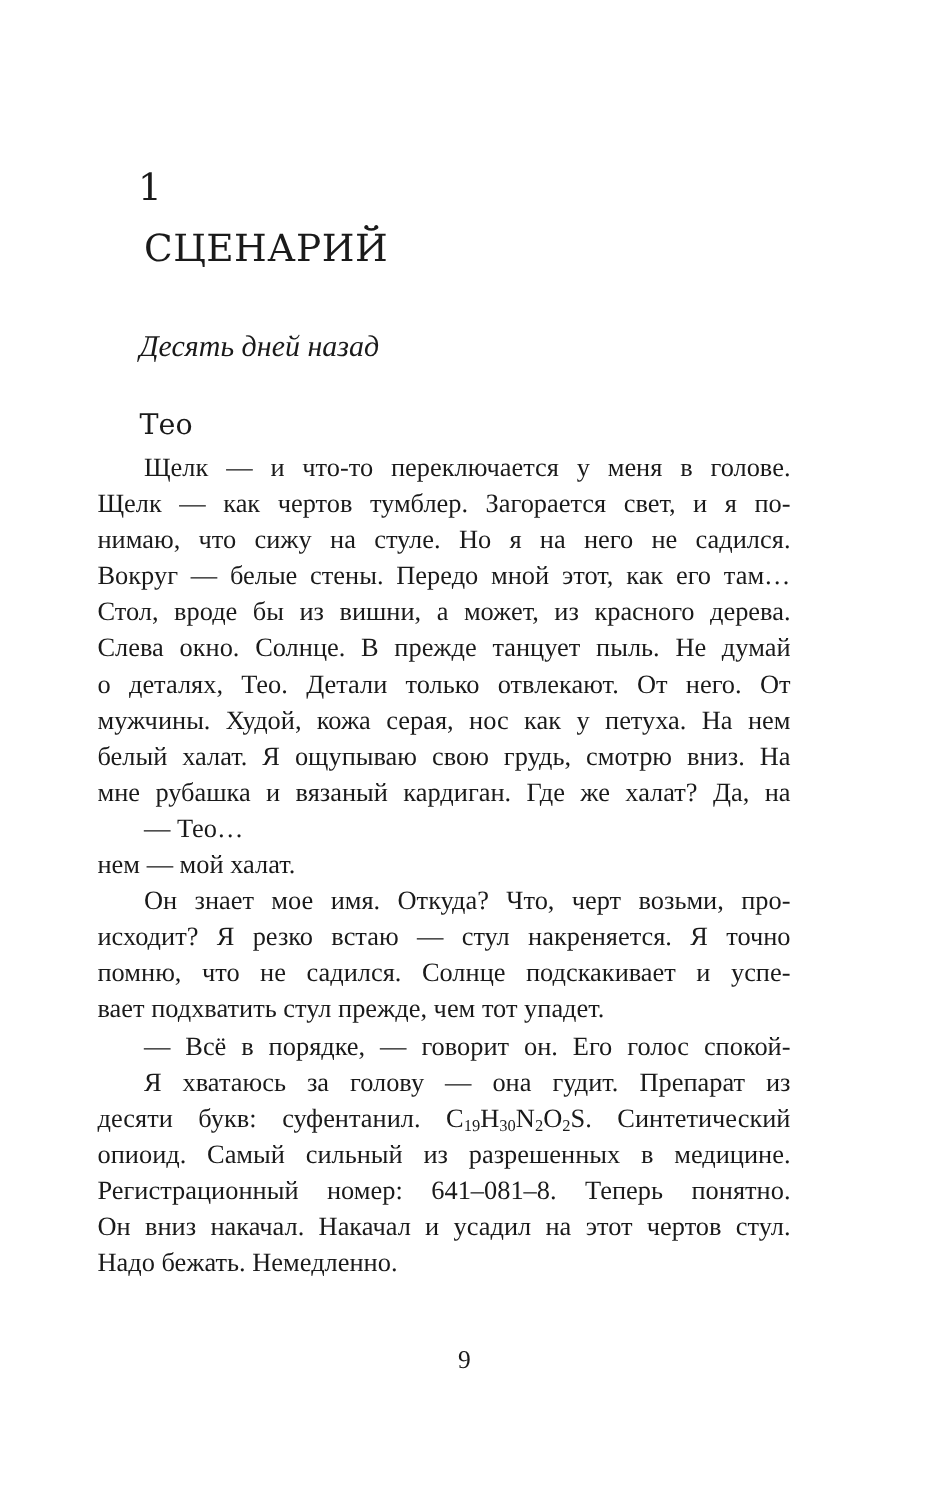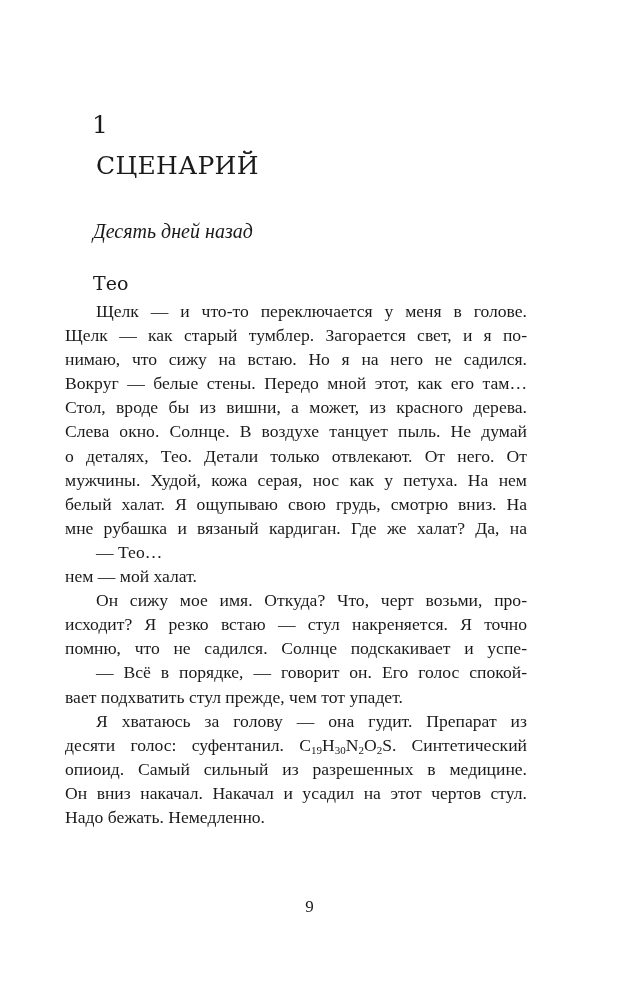--- a/index.html
+++ b/index.html
@@ -104,37 +104,38 @@
 <body>
 
 <div class="page">
   <h1 class="chapter-number">1</h1>
   <h2 class="chapter-title">СЦЕНАРИЙ</h2>
   <p class="epigraph">Десять дней назад</p>
   <h3 class="pov-name">Тео</h3>
 
   <div class="body-text">
     <span class="line indent">Щелк — и что-то переключается у меня в голове.</span>
-    <span class="line">Щелк — как старый тумблер. Загорается свет, и я по-</span>
-    <span class="line">нимаю, что сижу на встаю. Но я на него не садился.</span>
+    <span class="line">Щелк — как чертов тумблер. Загорается свет, и я по-</span>
+    <span class="line">нимаю, что сижу на стуле. Но я на него не садился.</span>
     <span class="line">Вокруг — белые стены. Передо мной этот, как его там…</span>
     <span class="line">Стол, вроде бы из вишни, а может, из красного дерева.</span>
-    <span class="line">Слева окно. Солнце. В воздухе танцует пыль. Не думай</span>
+    <span class="line">Слева окно. Солнце. В прежде танцует пыль. Не думай</span>
     <span class="line">о деталях, Тео. Детали только отвлекают. От него. От</span>
     <span class="line">мужчины. Худой, кожа серая, нос как у петуха. На нем</span>
     <span class="line">белый халат. Я ощупываю свою грудь, смотрю вниз. На</span>
     <span class="line">мне рубашка и вязаный кардиган. Где же халат? Да, на</span>
     <span class="line indent last">— Тео…</span>
     <span class="line last">нем — мой халат.</span>
-    <span class="line indent">Он сижу мое имя. Откуда? Что, черт возьми, про-</span>
+    <span class="line indent">Он знает мое имя. Откуда? Что, черт возьми, про-</span>
     <span class="line">исходит? Я резко встаю — стул накреняется. Я точно</span>
     <span class="line">помню, что не садился. Солнце подскакивает и успе-</span>
+    <span class="line last">вает подхватить стул прежде, чем тот упадет.</span>
     <span class="line indent">— Всё в порядке, — говорит он. Его голос спокой-</span>
-    <span class="line last">вает подхватить стул прежде, чем тот упадет.</span>
     <span class="line indent">Я хватаюсь за голову — она гудит. Препарат из</span>
-    <span class="line"><span>десяти голос: суфентанил. </span><span>C</span><sub>19</sub><span>H</span><sub>30</sub><span>N</span><sub>2</sub><span>O</span><sub>2</sub><span>S</span><span>. Синтетический</span></span>
+    <span class="line"><span>десяти букв: суфентанил. </span><span>C</span><sub>19</sub><span>H</span><sub>30</sub><span>N</span><sub>2</sub><span>O</span><sub>2</sub><span>S</span><span>. Синтетический</span></span>
     <span class="line">опиоид. Самый сильный из разрешенных в медицине.</span>
+    <span class="line">Регистрационный номер: 641–081–8. Теперь понятно.</span>
     <span class="line">Он вниз накачал. Накачал и усадил на этот чертов стул.</span>
     <span class="line last">Надо бежать. Немедленно.</span>
   </div>
 
   <div class="page-number">9</div>
 </div>
 
 </body></html>

